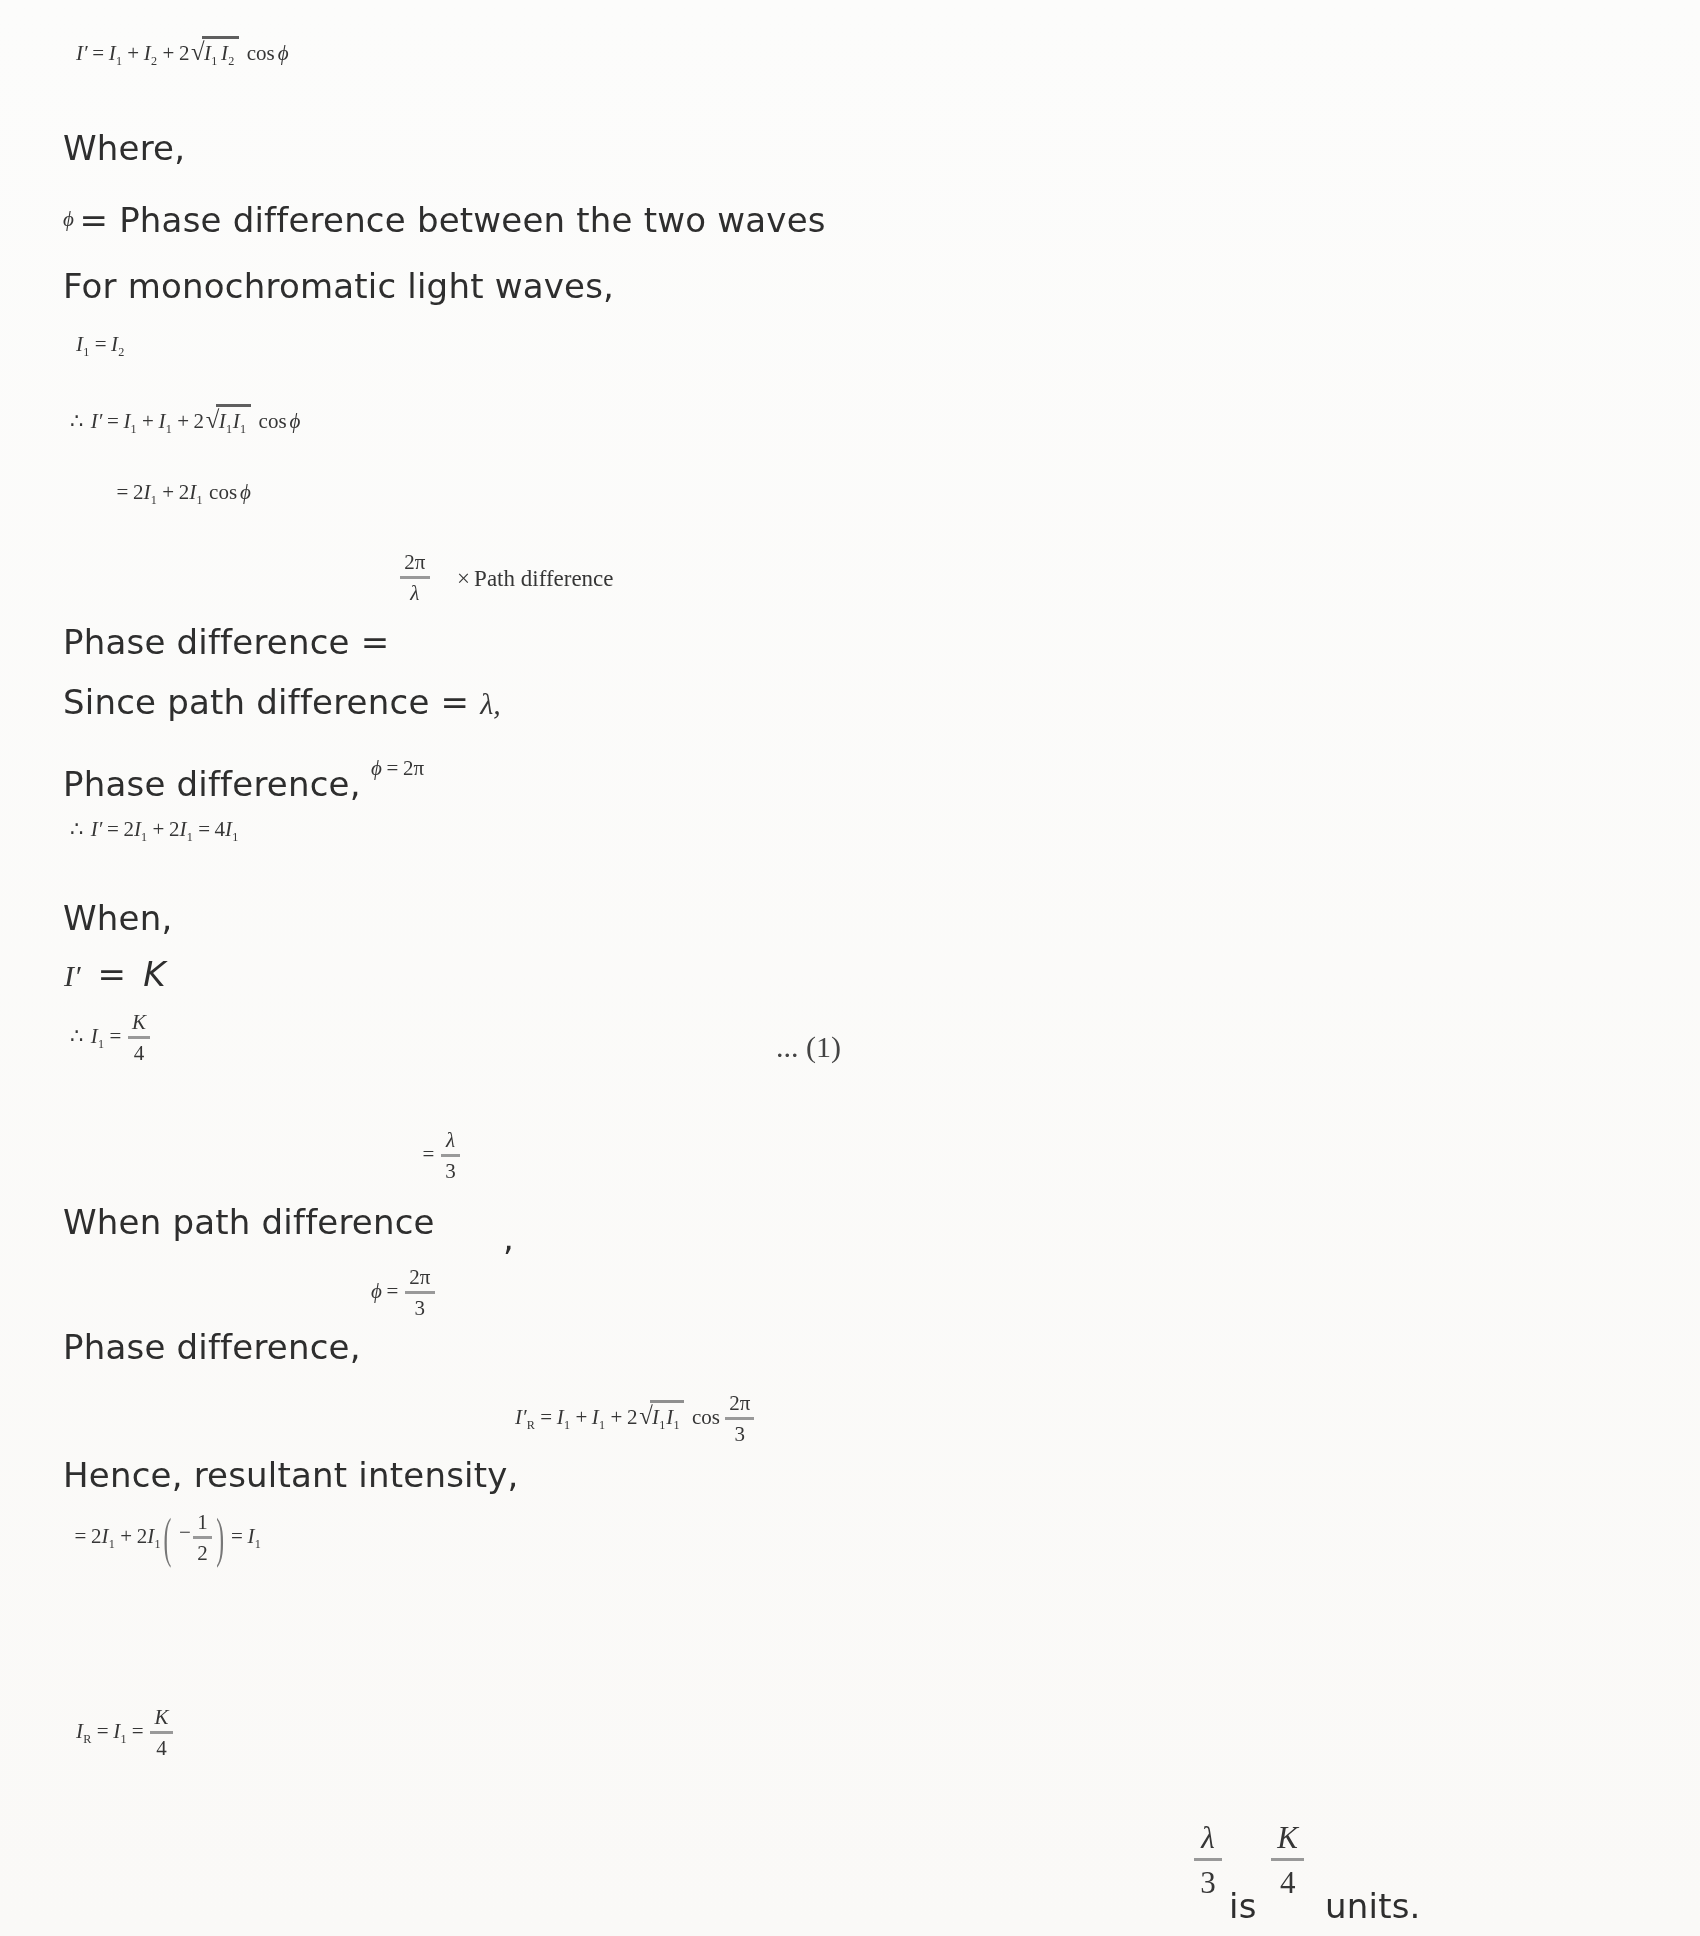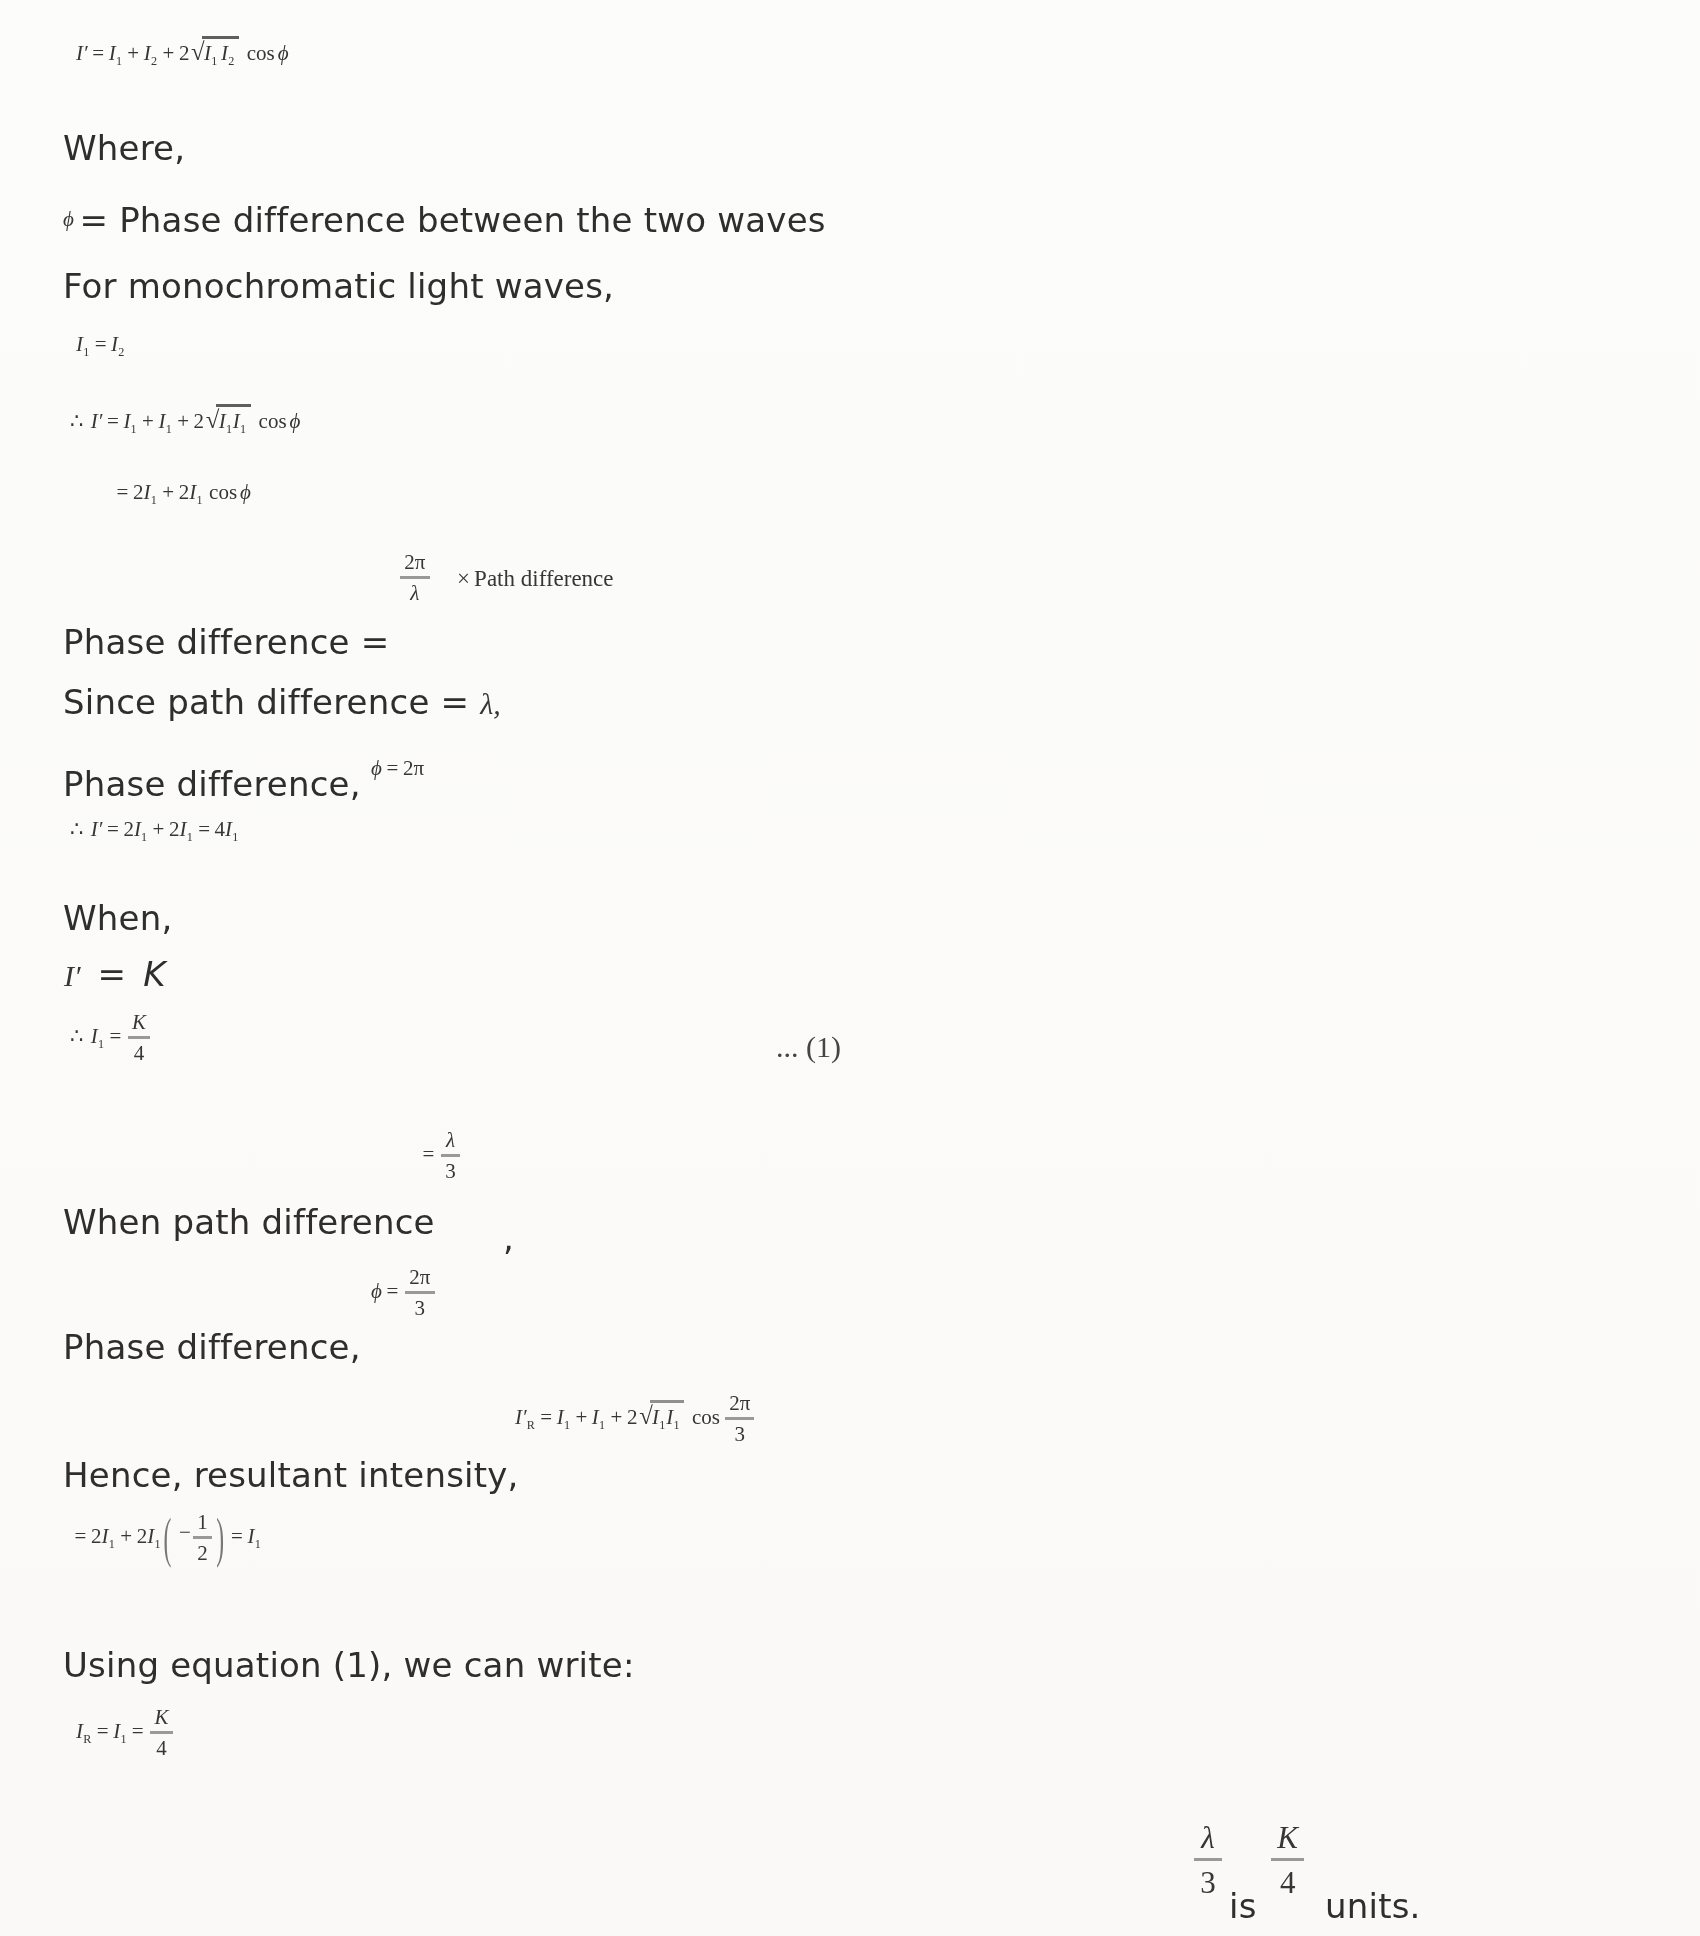--- a/index.html
+++ b/index.html
@@ -134,21 +134,20 @@
   </div>
 
   <div class="line m" style="left:70px;top:1512px;height:110px;">
     <span class="op">=</span><span class="mn">2</span><span class="mi">I</span><span class="sb">1</span><span class="op">+</span><span class="mn">2</span><span class="mi">I</span><span class="sb">1</span><span class="bigp">(</span><span class="mn mid" style="margin-left:0.25em;">−</span><span class="frac">
         <span class="fn mn">1</span>
         <span class="fb"></span>
         <span class="fd mn">2</span>
       </span><span class="bigp">)</span><span class="op">=</span><span class="mi">I</span><span class="sb">1</span>
   </div>
 
-  <div class="line t" style="left:63px;top:1645px;"><span>Using equation (1), we can write:</span></div>
 
   <div class="line m" style="left:76px;top:1707px;">
     <span class="mi">I</span><span class="sb it">R</span><span class="op">=</span><span class="mi">I</span><span class="sb">1</span><span class="op">=</span><span class="frac">
         <span class="fn mi">K</span>
         <span class="fb"></span>
         <span class="fd mn">4</span>
       </span>
   </div>
 
   <div class="line" style="left:63px;top:1822px;width:1600px;height:114px;">

